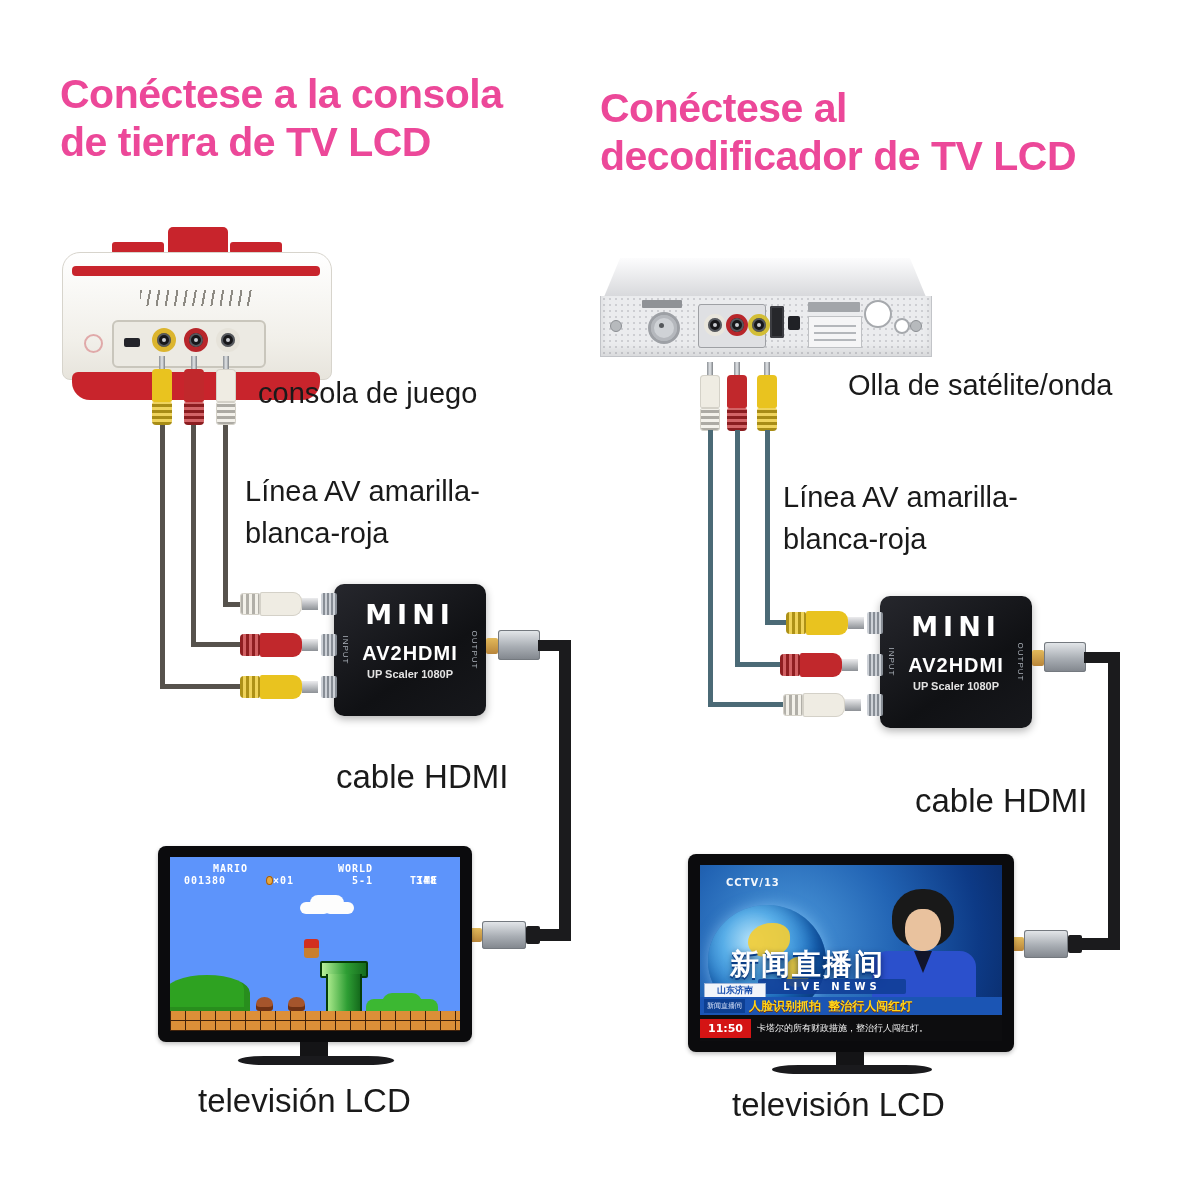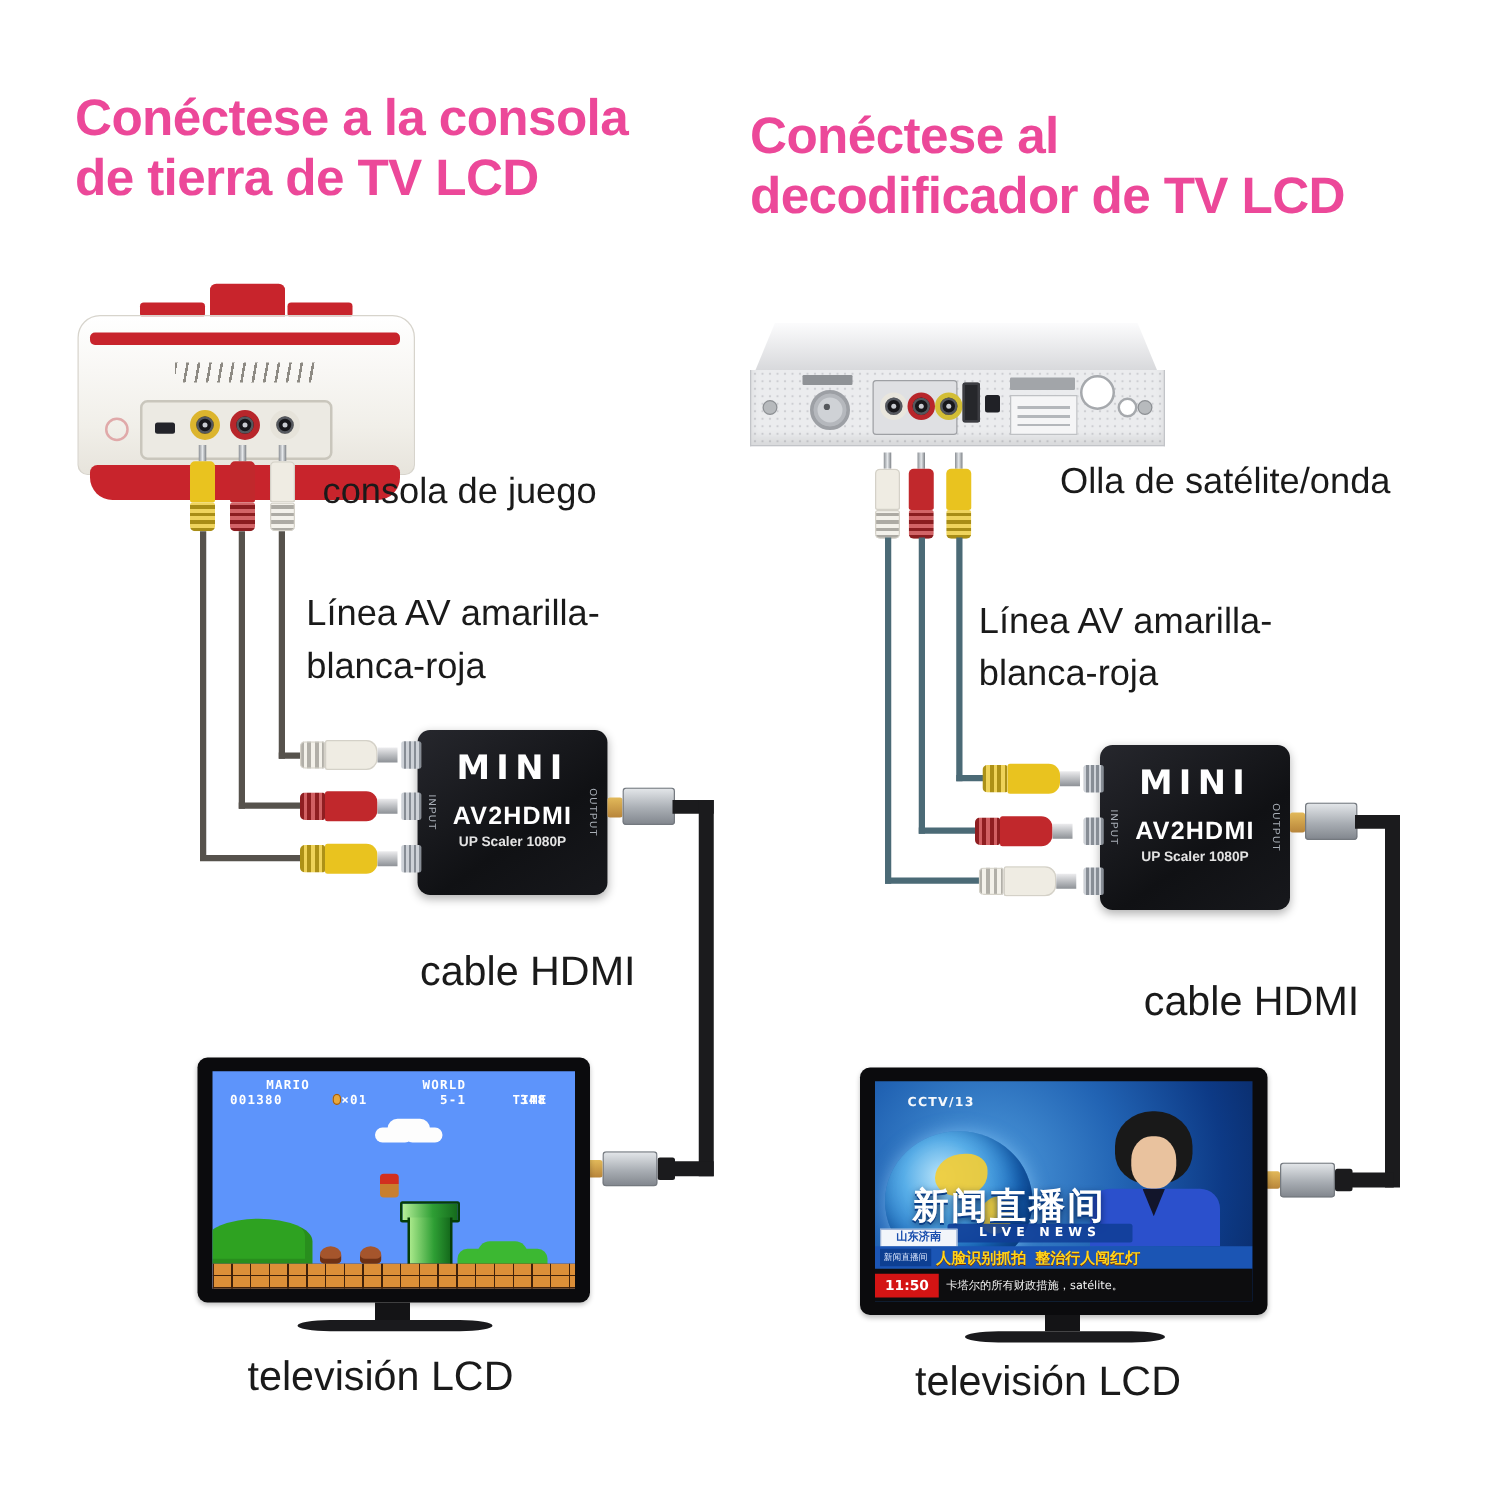--- a/index.html
+++ b/index.html
@@ -324,20 +324,20 @@
     <div class="anchor-v" style="left:214px;top:86px;width:18px;height:22px;"></div>
     <div class="news-title" style="left:30px;top:80px;font-size:29px;">新闻直播间</div>
     <div class="livebar" style="left:58px;top:114px;width:148px;height:15px;font-size:10px;line-height:15px;">LIVE NEWS</div>
     <div class="rowA-box" style="left:4px;top:118px;width:60px;height:13px;font-size:9px;line-height:13px;">山东济南</div>
     <div class="rowB" style="left:0;top:132px;width:302px;height:18px;">
       <span class="tag">新闻直播间</span>
       <span class="head">人脸识别抓拍 整治行人闯红灯</span>
     </div>
     <div class="rowC" style="left:0;top:150px;width:302px;height:26px;">
       <span class="time">11:50</span>
-      <span class="tick">卡塔尔的所有财政措施，satélite。</span>
+      <span class="tick">卡塔尔的所有财政措施，整治行人闯红灯。</span>
     </div>
   </div>
   <div class="tvneck" style="left:836px;top:1052px;width:28px;height:13px;"></div>
   <div class="tvbase" style="left:772px;top:1065px;width:160px;height:9px;"></div>
   <div class="abs lbl-big" style="left:732px;top:1086px;">televisión LCD</div>
 
 </div>
 
 </body></html>

